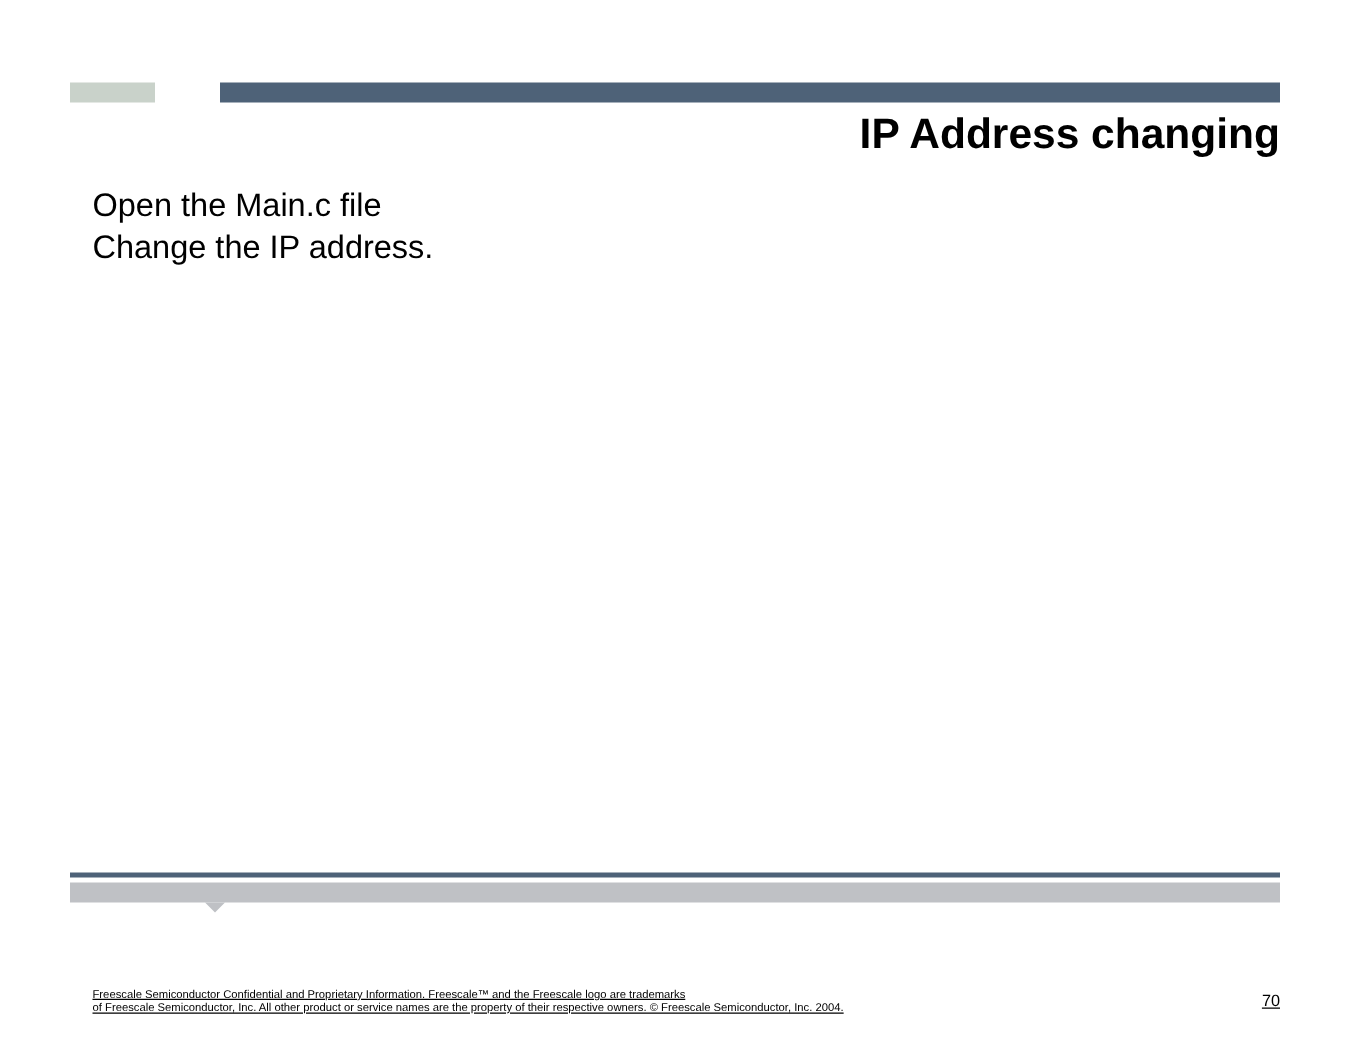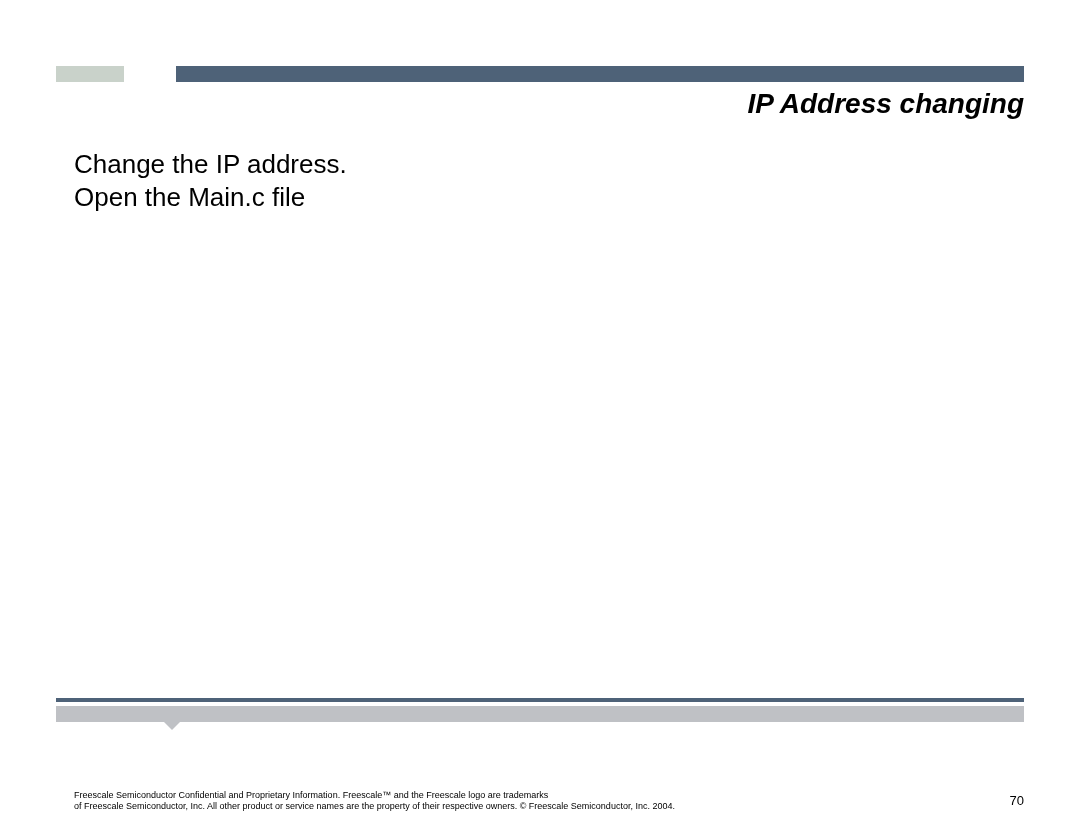--- a/index.html
+++ b/index.html
@@ -29,24 +29,23 @@
   }
   .top-bar-dark {
     flex: 1;
     height: 16px;
     background: #4e6278;
   }
   .slide-title {
     position: absolute;
     top: 88px;
     right: 56px;
-    font-size: 28px;
+    font-size: 34px;
     font-weight: bold;
     color: #000;
-    font-style: italic;
   }
   .body-text {
     position: absolute;
     top: 148px;
     left: 74px;
     right: 74px;
     font-size: 26px;
     color: #000;
     line-height: 1.25;
   }
@@ -78,20 +77,21 @@
     border-top: 8px solid #bfc1c5;
   }
   .footer {
     position: absolute;
     bottom: 22px;
     left: 74px;
     right: 56px;
     display: flex;
     align-items: flex-end;
     justify-content: space-between;
+    text-decoration: underline;
   }
   .footer-text {
     font-size: 9px;
     color: #000;
     max-width: 620px;
     line-height: 1.25;
   }
   .page-number {
     font-size: 13px;
     color: #000;
@@ -136,22 +136,22 @@
 
 <div class="top-bar-container">
   <div class="top-bar-light"></div>
   <div class="top-bar-gap"></div>
   <div class="top-bar-dark"></div>
 </div>
 
 <h1 class="slide-title">IP Address changing</h1>
 
 <div class="body-text">
+  <p>Open the Main.c file</p>
   <p>Change the IP address.</p>
-  <p>Open the Main.c file</p>
 </div>
 
 <div class="bottom-bars">
   <div class="bottom-bar-dark"></div>
   <div class="bottom-bar-light">
     <div class="bottom-notch"></div>
   </div>
 </div>
 
 <div class="footer">

